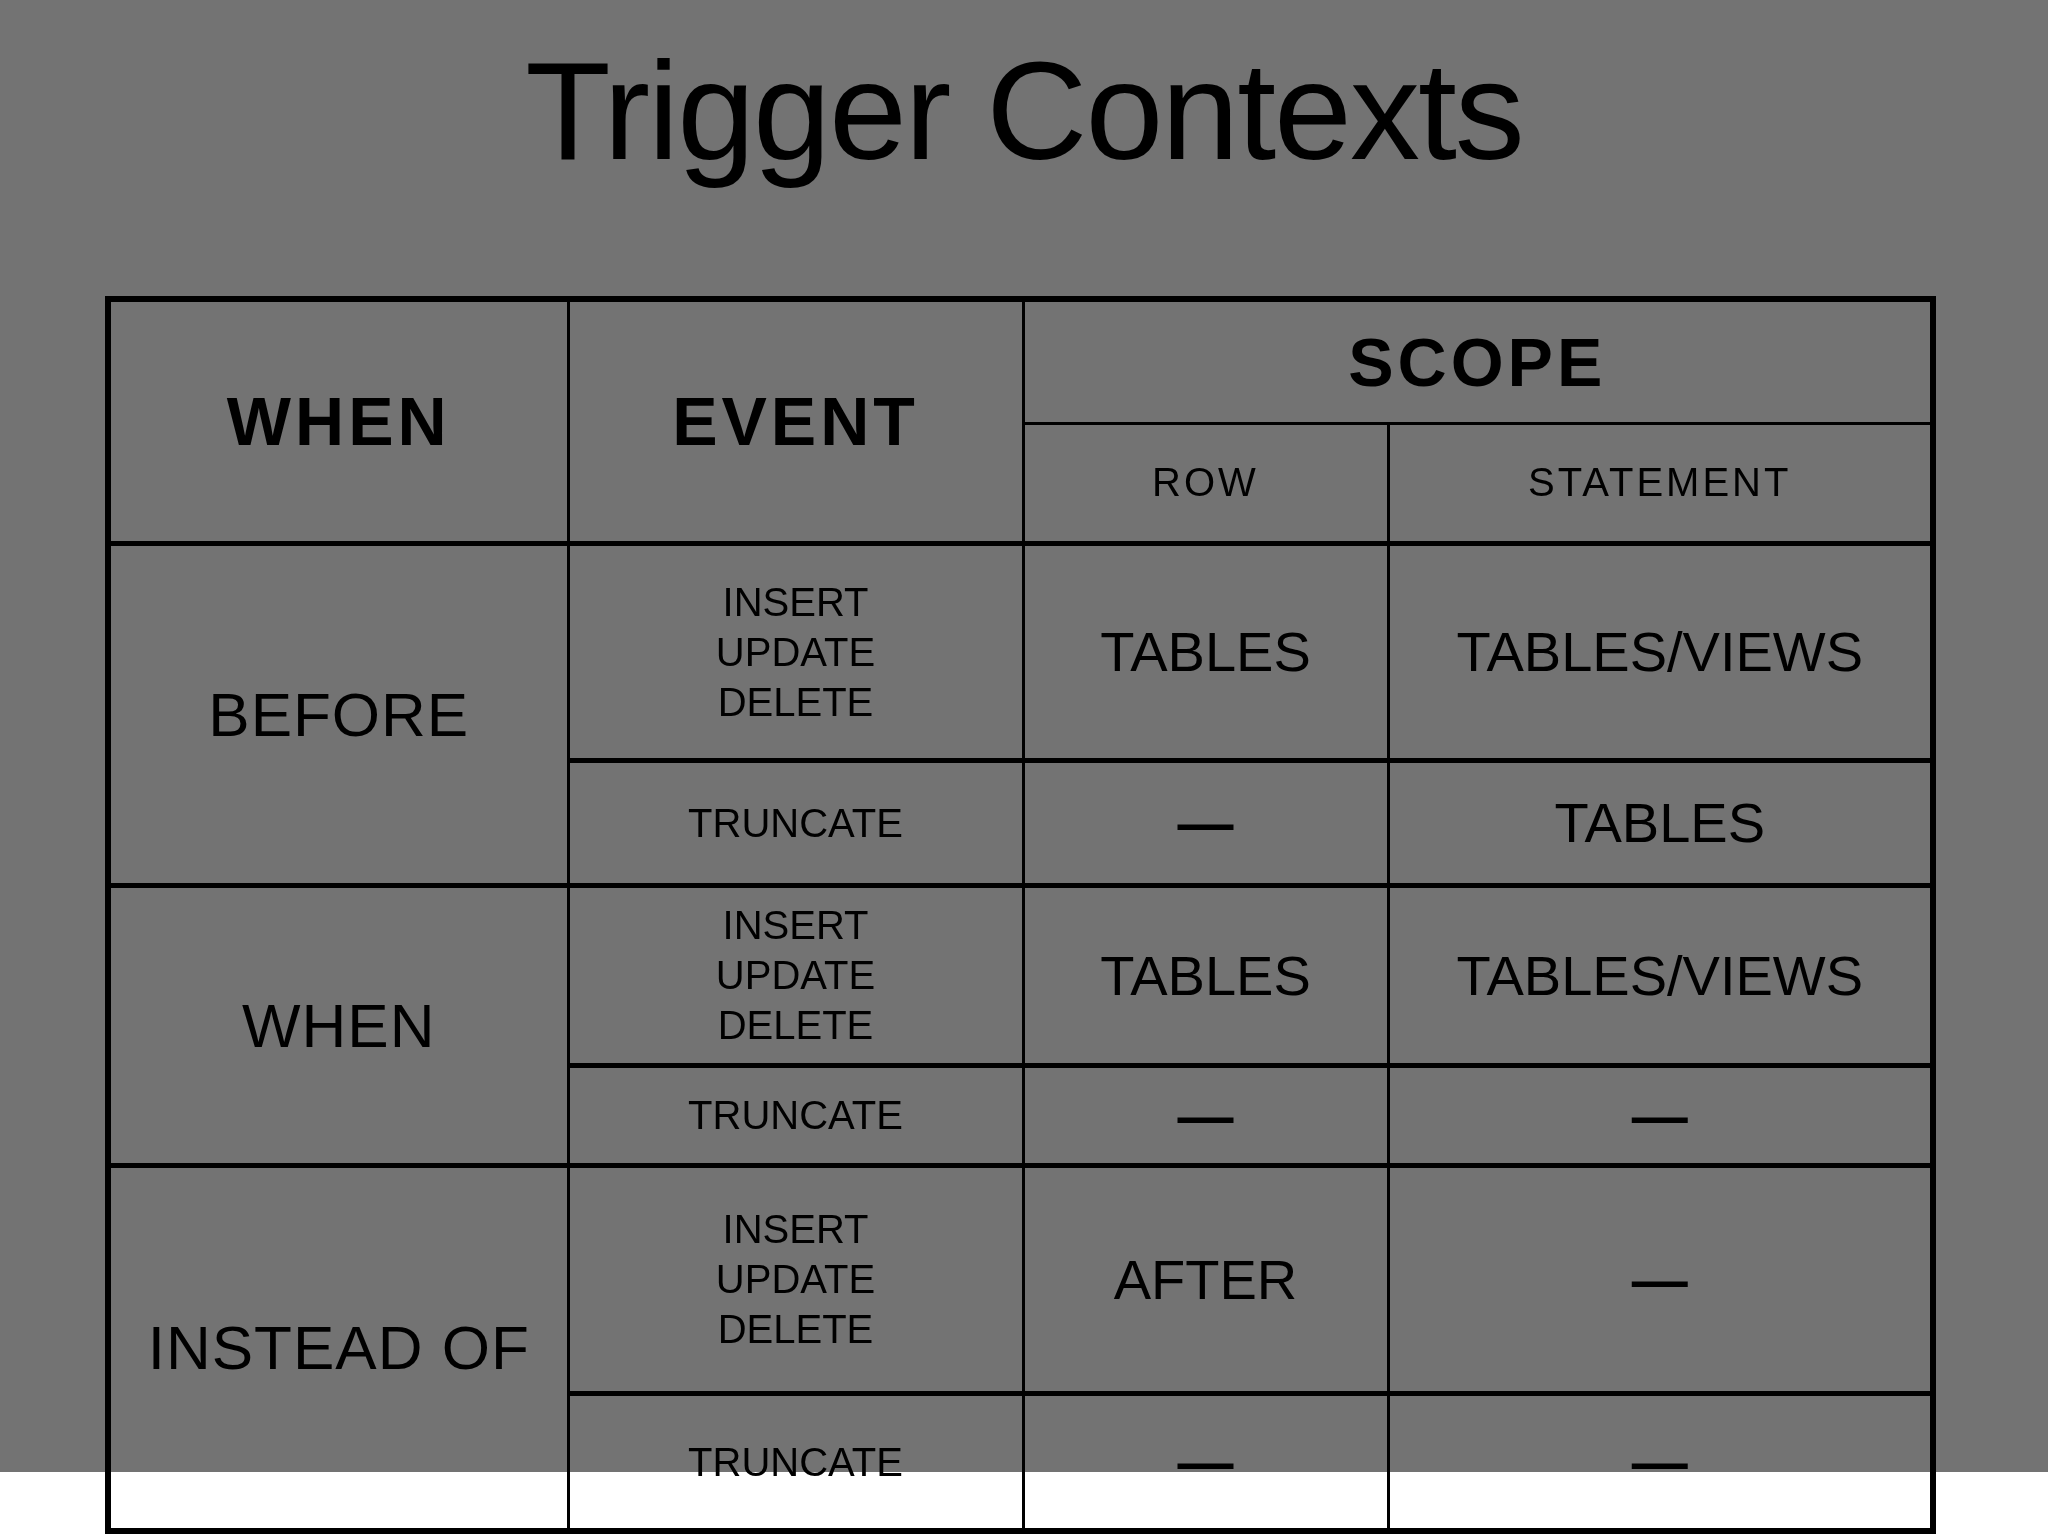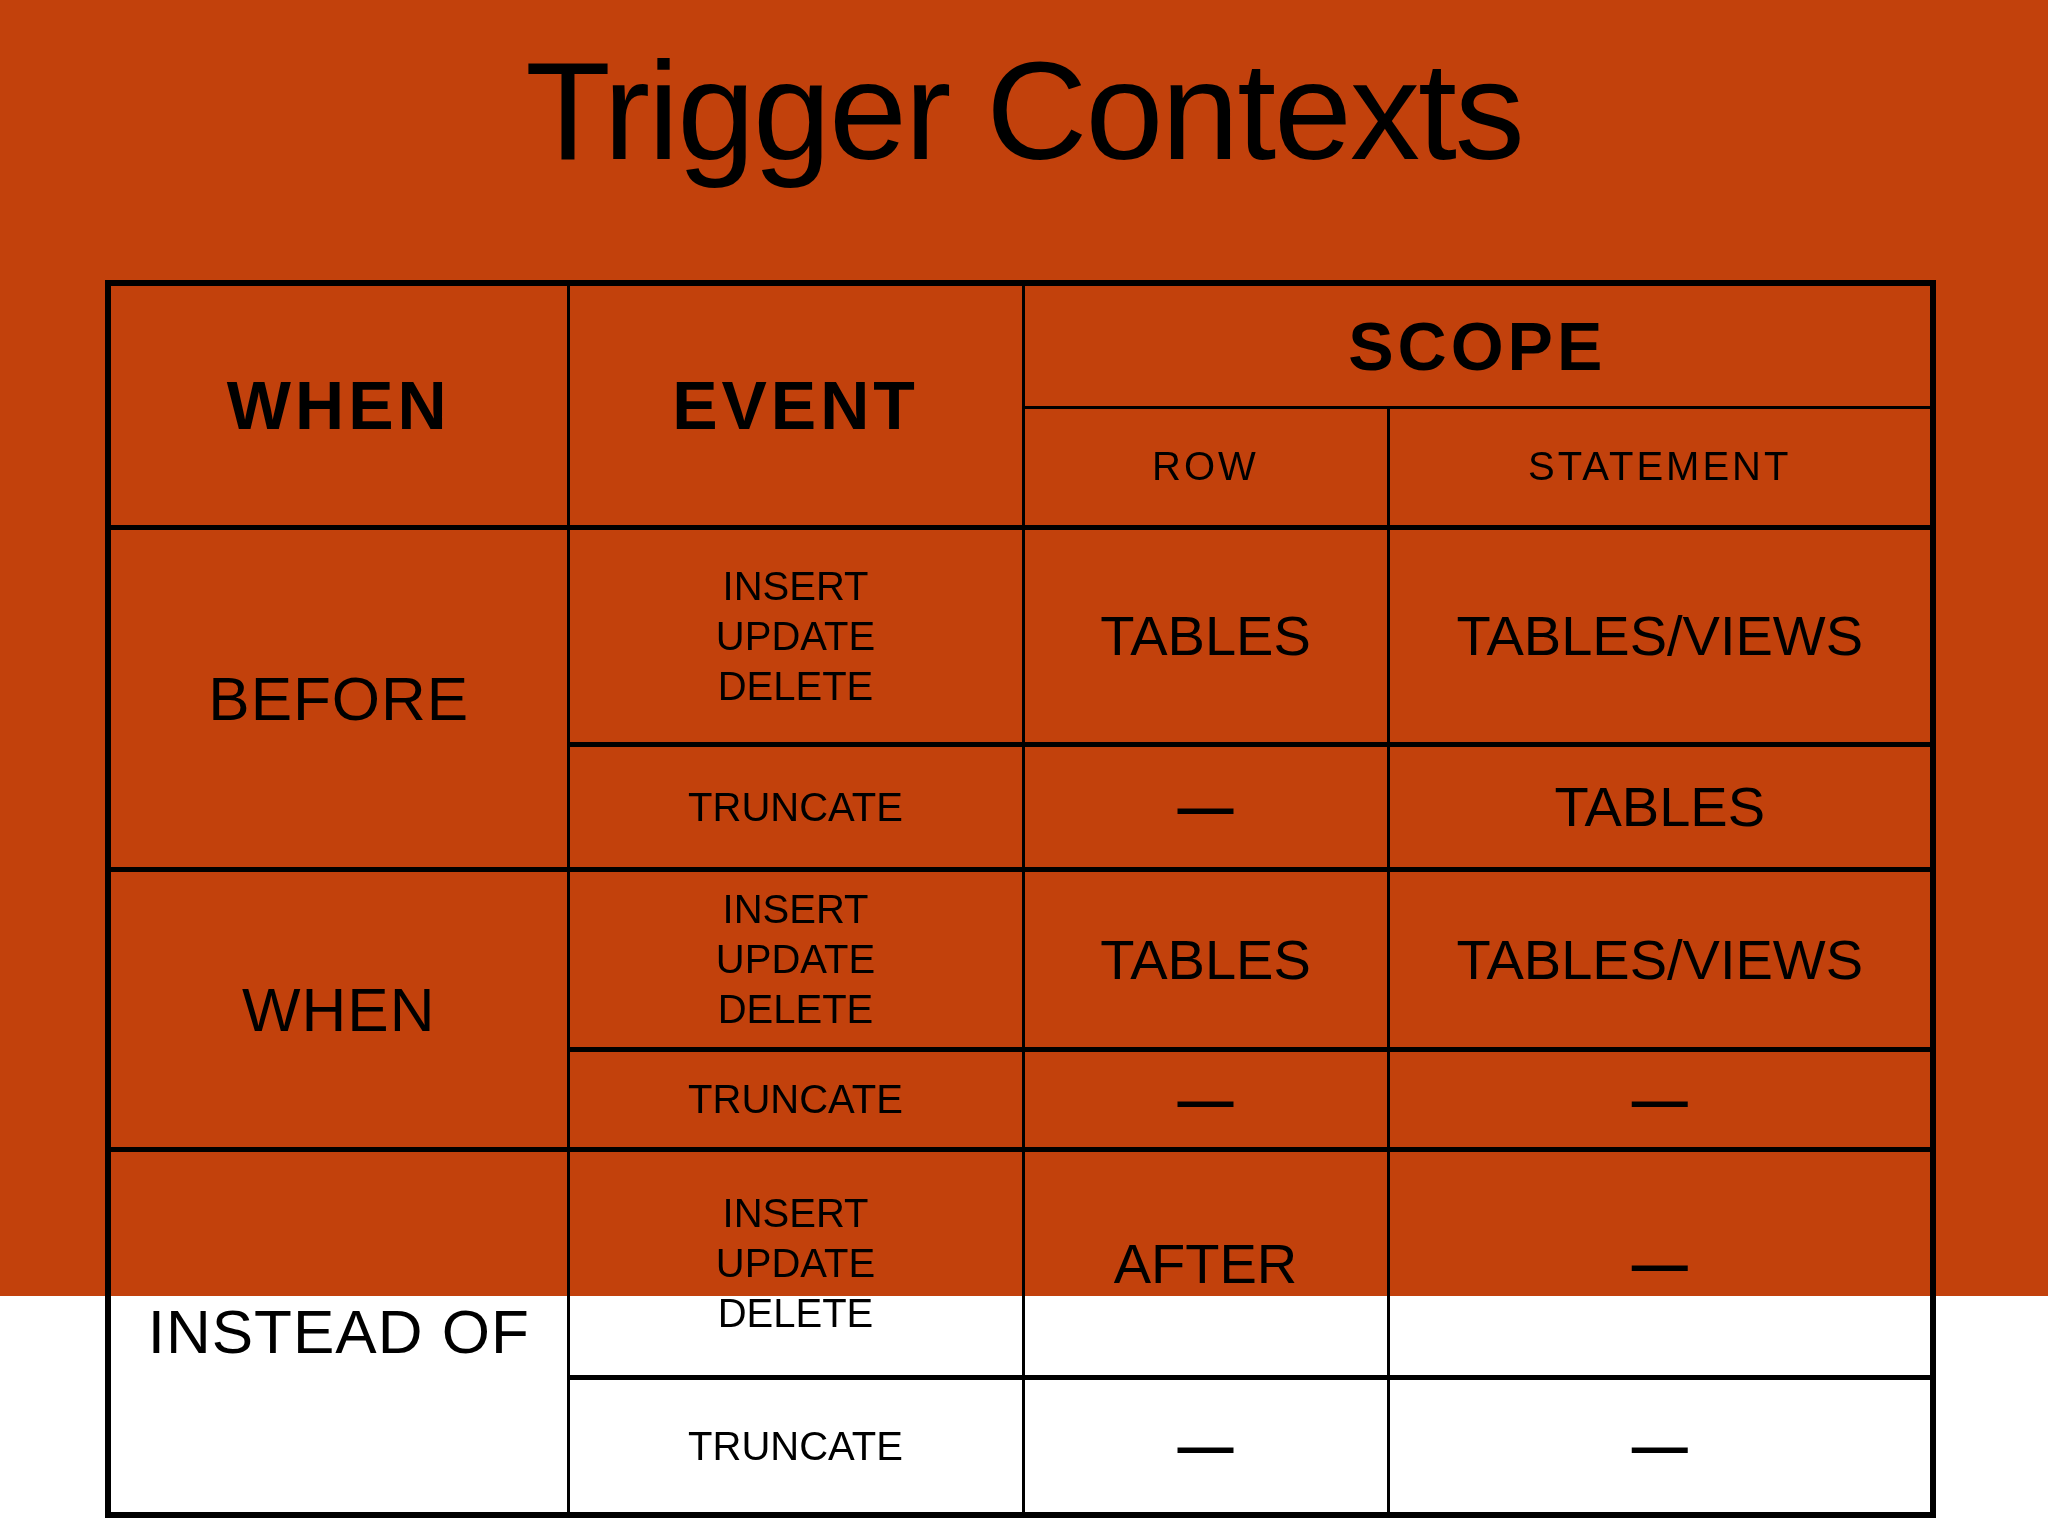--- a/index.html
+++ b/index.html
@@ -5,37 +5,37 @@
   * { margin: 0; padding: 0; box-sizing: border-box; }
   html, body {
     width: 2048px; height: 1536px;
     background: #ffffff;
     font-family: "Liberation Sans", "DejaVu Sans", sans-serif;
     color: #000000;
     overflow: hidden;
   }
   .slide {
     position: relative;
-    width: 2048px; height: 1296px;
-    background: #c2410c;
+    width: 2048px; height: 1472px;
+    background: #737373;
   }
   .title {
     position: absolute;
     top: 30px; left: 0;
     width: 100%;
     text-align: center;
     font-size: 140px;
     font-weight: 400;
     letter-spacing: -2px;
     line-height: 1.15;
     color: #000000;
   }
   table.grid {
     position: absolute;
-    left: 105px; top: 280px;
+    left: 105px; top: 296px;
     width: 1825px;
     border-collapse: collapse;
     table-layout: fixed;
     border: 6px solid #000000;
   }
   .grid th, .grid td {
     border: 3px solid #000000;
     text-align: center;
     vertical-align: middle;
     padding: 0;

